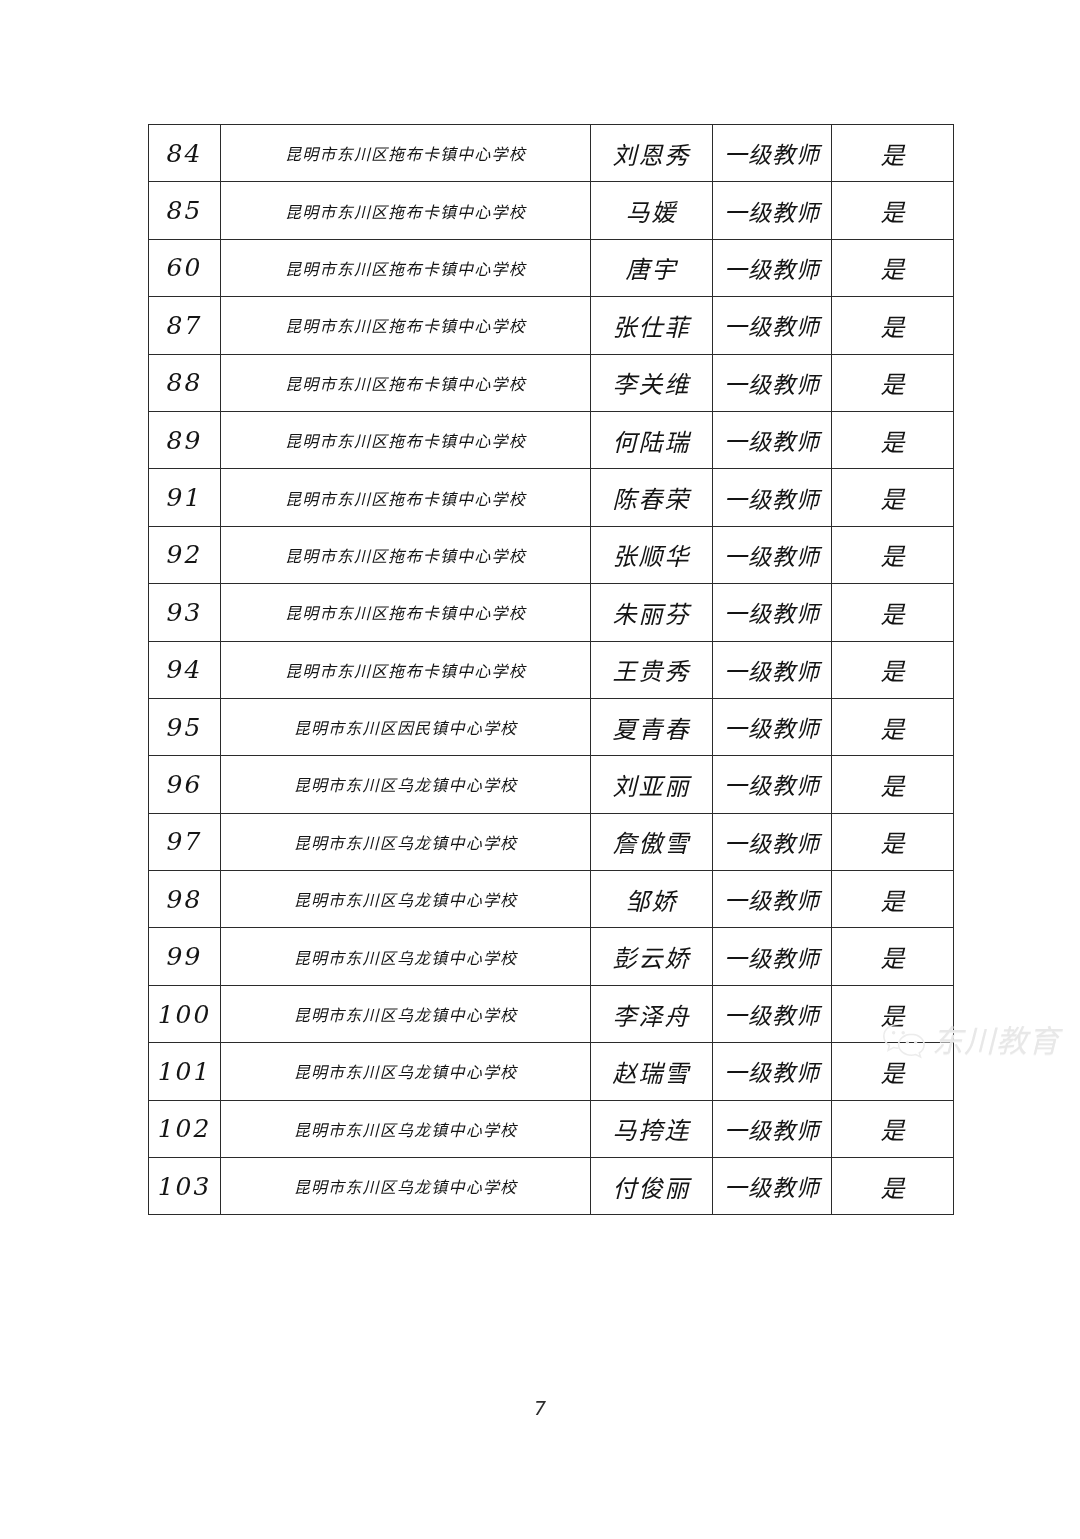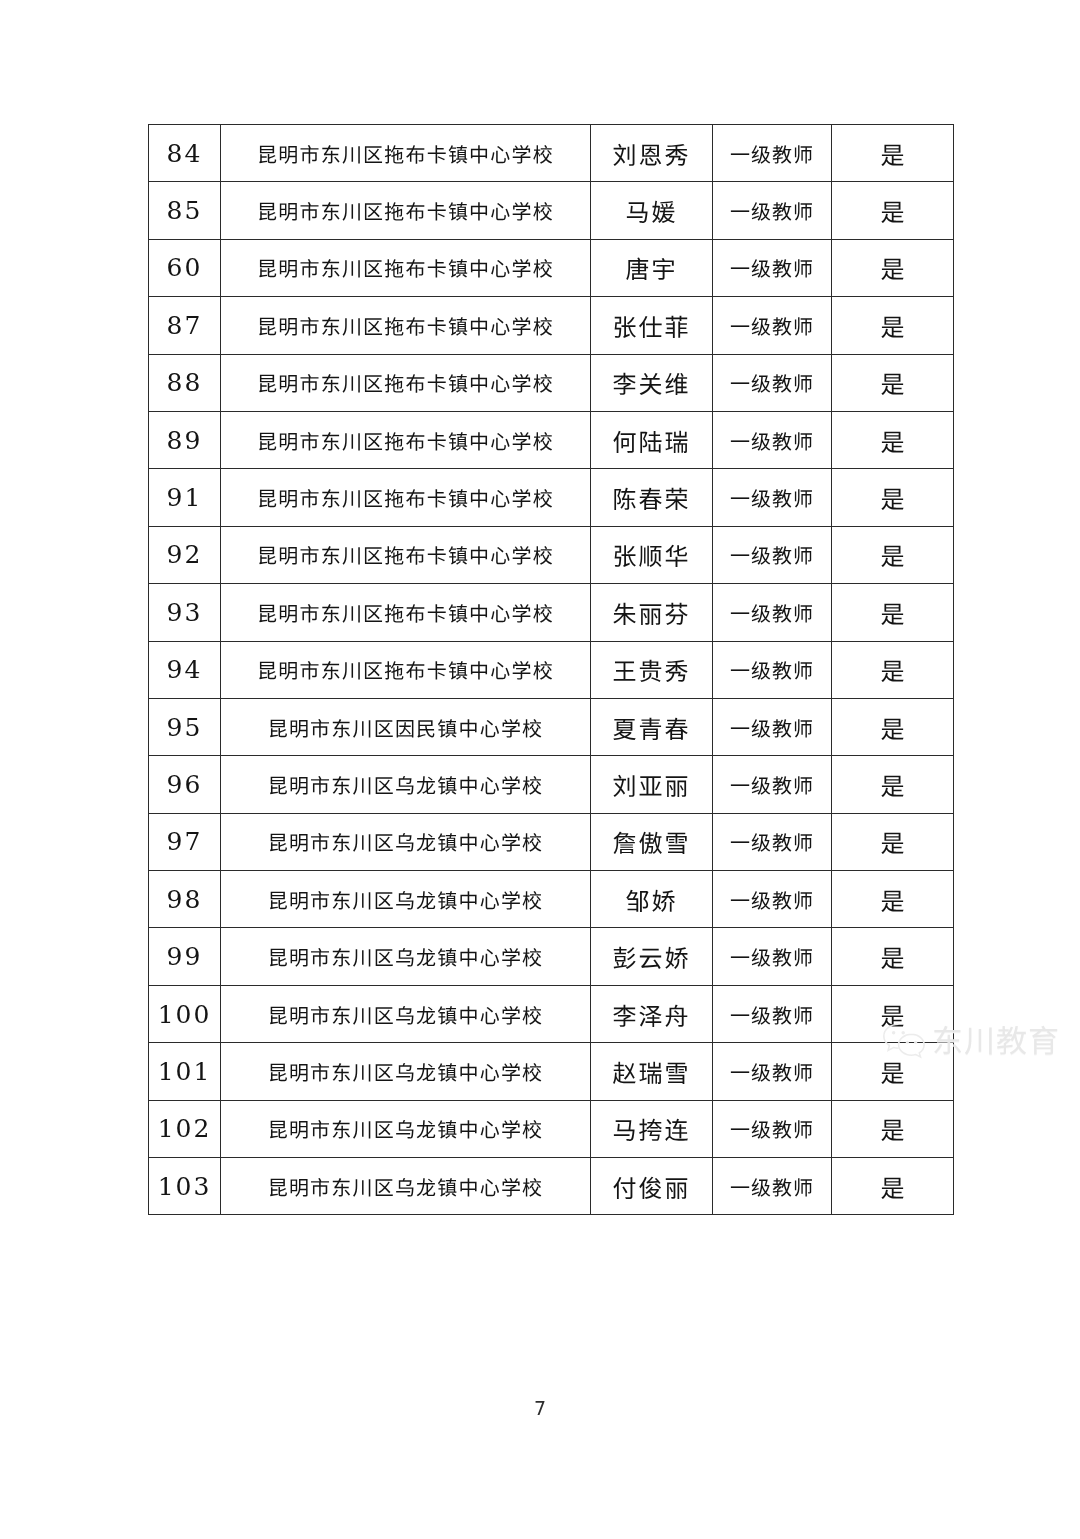--- a/index.html
+++ b/index.html
@@ -14,20 +14,21 @@
     font-family: "DejaVu Serif", "Liberation Serif", serif;
     position: relative;
     overflow: hidden;
   }
 
   .page {
     position: absolute;
     inset: 0;
     width: 1080px;
     height: 1083px;
+    font-style: italic;
   }
 
   
   .roster-table {
     position: absolute;
     left: 148px;
     top: 124px;
     width: 805px;
     border-collapse: collapse;
     table-layout: fixed;
@@ -50,36 +51,36 @@
   .col-flag    { width: 122px; }
 
   td.cell-index {
     font-family: "DejaVu Serif", "Liberation Serif", serif;
     font-size: 25px;
     letter-spacing: 2px;
   }
 
   td.cell-school {
     font-family: "DejaVu Serif", "Liberation Serif", serif;
-    font-size: 20px;
+    font-size: 16px;
     letter-spacing: 1.2px;
     white-space: nowrap;
     margin-top: 44px;
   }
 
   td.cell-name {
     font-family: "DejaVu Serif", "Liberation Serif", serif;
     font-size: 24px;
     letter-spacing: 2px;
     white-space: nowrap;
   }
 
   td.cell-title {
     font-family: "DejaVu Serif", "Liberation Serif", serif;
-    font-size: 20px;
+    font-size: 23px;
     letter-spacing: 1px;
     white-space: nowrap;
   }
 
   td.cell-flag {
     font-family: "DejaVu Serif", "Liberation Serif", serif;
     font-size: 24px;
   }
 
   

